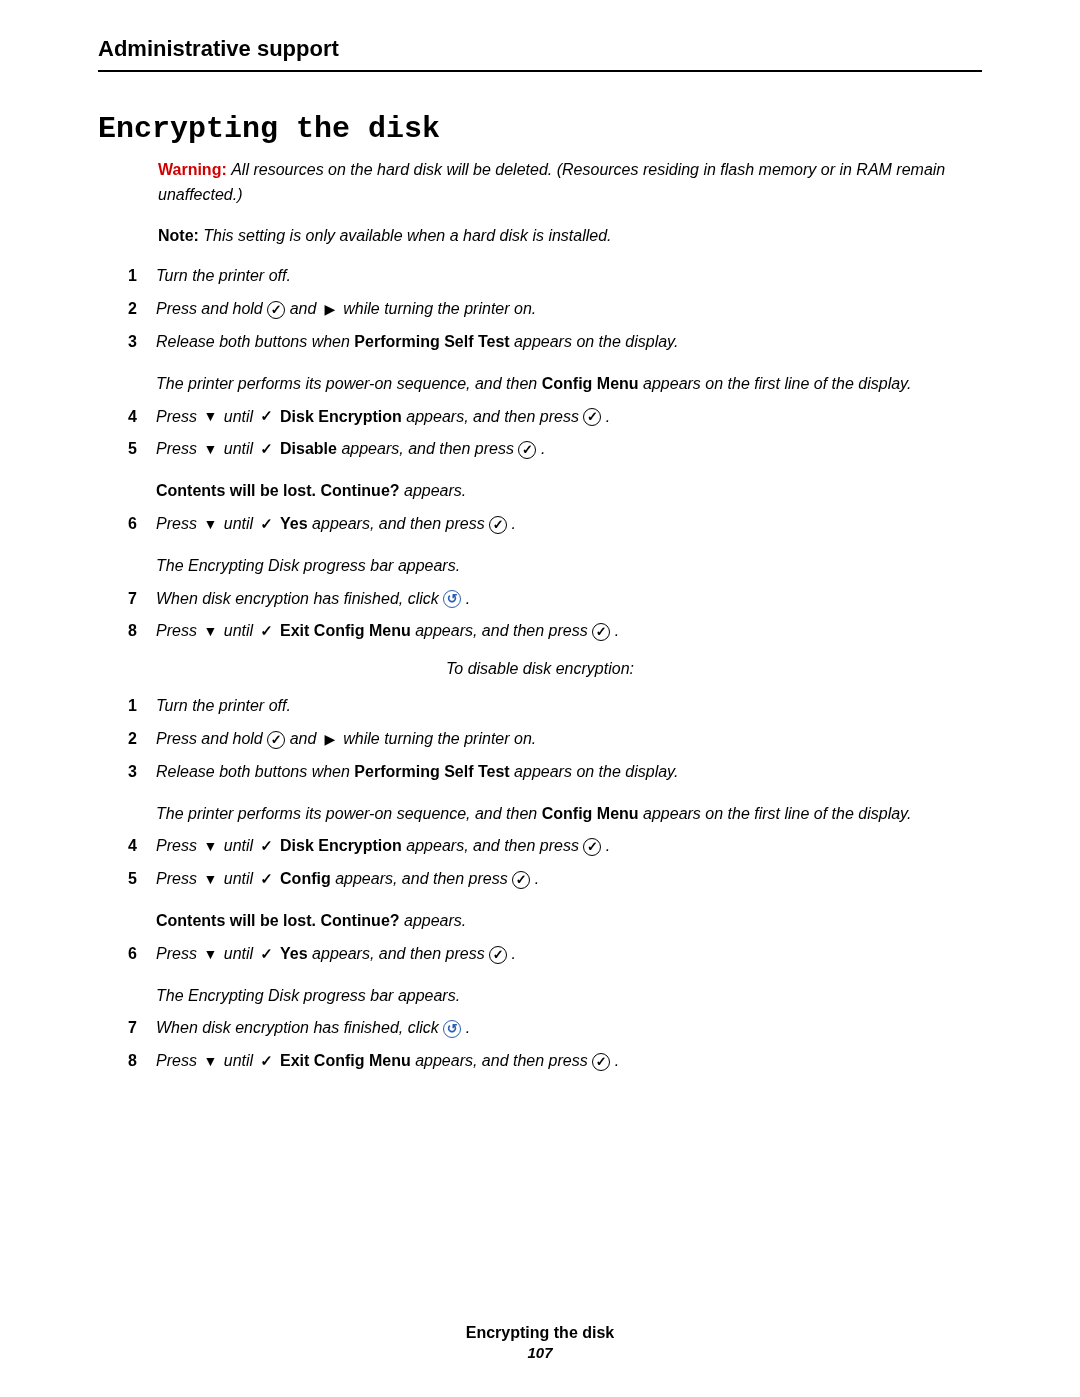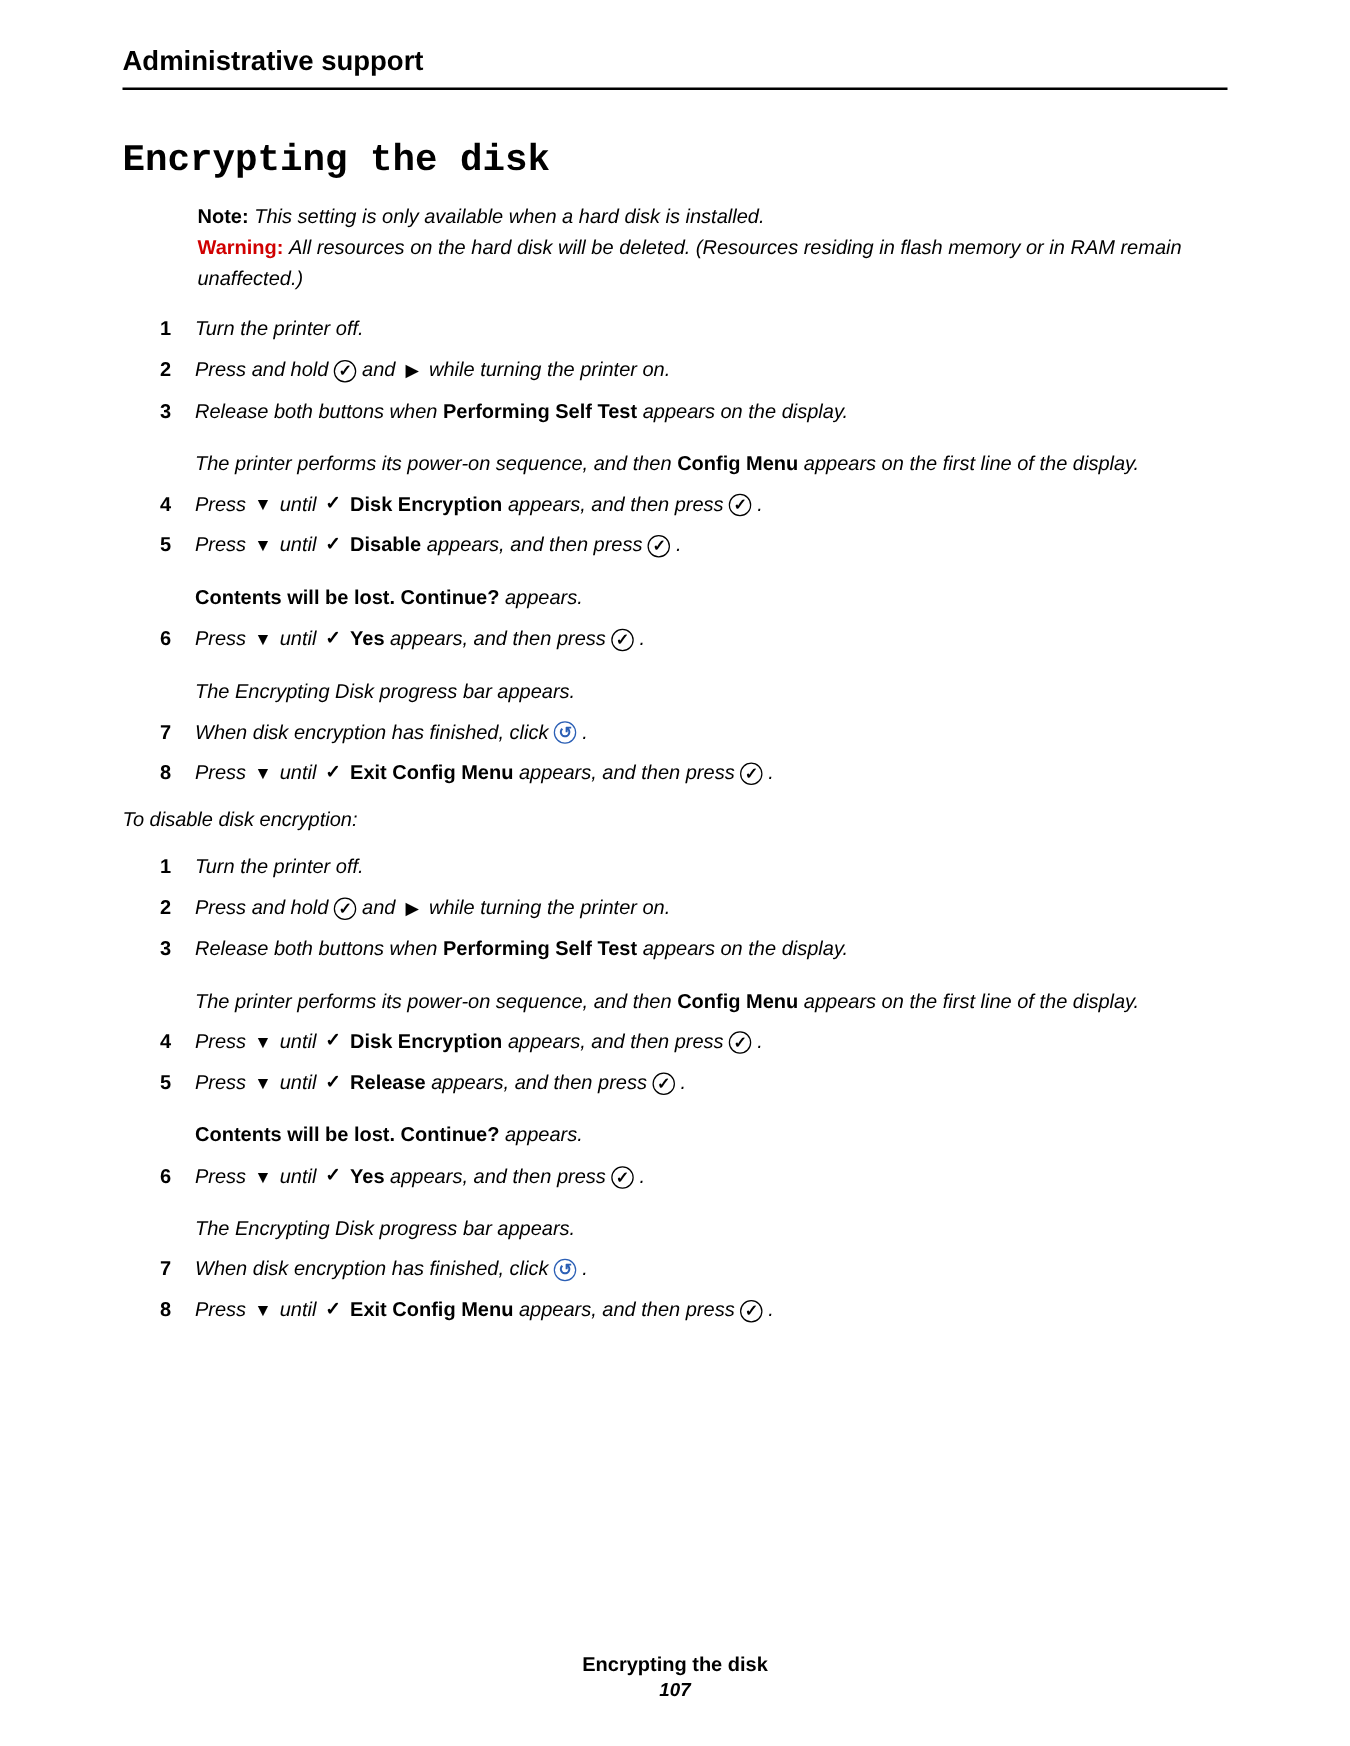--- a/index.html
+++ b/index.html
@@ -68,20 +68,21 @@
     content: counter(step);
     position: absolute;
     left: 0;
     top: 0;
     font-weight: 700;
   }
   .sub-intro {
     font-size: 16px;
     font-style: italic;
     margin: 12px 0 4px 0;
+    text-align: center;
   }
   .icon {
     display: inline-block;
     vertical-align: middle;
     width: 18px;
     height: 18px;
     text-align: center;
     line-height: 16px;
     font-size: 12px;
     font-style: normal;
@@ -128,28 +129,28 @@
 </head>
 <body>
 
 <div class="page">
 
   <div class="header-title">Administrative support</div>
   <hr class="header-rule">
 
   <h1 class="section-title">Encrypting the disk</h1>
 
+  <div class="indent-block">
+    <span class="warning-label">Warning:</span>
+    <span class="italic">All resources on the hard disk will be deleted. (Resources residing in flash memory or in RAM remain unaffected.)</span>
+  </div>
+
   <div class="indent-block" style="margin-top:16px">
     <span class="note-label">Note:</span>
     <span class="italic">This setting is only available when a hard disk is installed.</span>
-  </div>
-
-  <div class="indent-block">
-    <span class="warning-label">Warning:</span>
-    <span class="italic">All resources on the hard disk will be deleted. (Resources residing in flash memory or in RAM remain unaffected.)</span>
   </div>
 
   <ol class="steps">
     <li>
       <span class="italic">Turn the printer off.</span>
     </li>
     <li>
       <span class="italic">Press and hold </span>
       <span class="icon circle check"></span>
       <span class="italic"> and </span>
@@ -255,21 +256,21 @@
       <span class="italic"> appears, and then press </span>
       <span class="icon circle check"></span>
       <span class="italic"> .</span>
     </li>
     <li>
       <span class="italic">Press </span>
       <span class="icon tri-down"></span>
       <span class="italic"> until </span>
       <span class="icon check-heavy"></span>
       <span> </span>
-      <span class="mono-bold">Release</span>
+      <span class="mono-bold">Config</span>
       <span class="italic"> appears, and then press </span>
       <span class="icon circle check"></span>
       <span class="italic"> .</span>
       <div class="step-sub">
         <span class="mono-bold">Contents will be lost. Continue?</span>
         <span class="italic"> appears.</span>
       </div>
     </li>
     <li>
       <span class="italic">Press </span>

